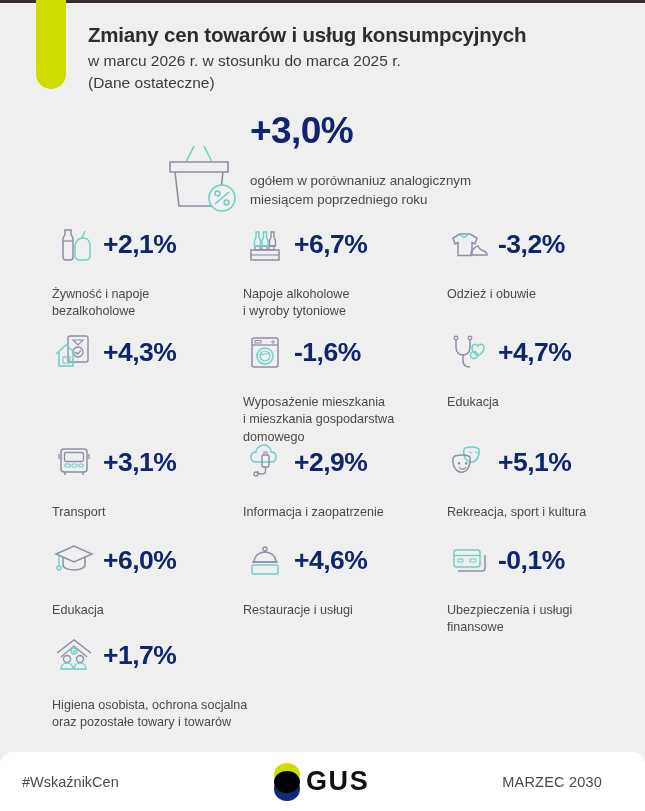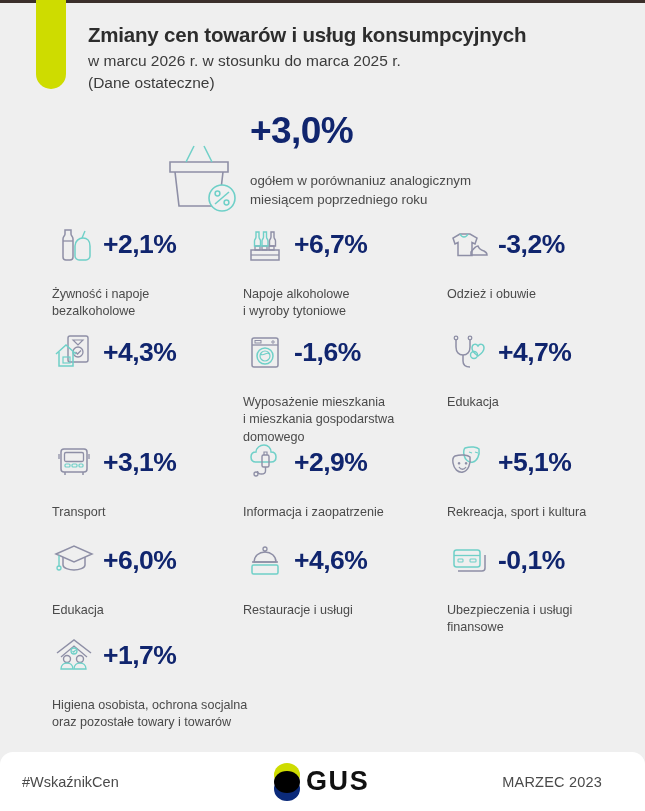--- a/index.html
+++ b/index.html
@@ -510,16 +510,16 @@
   <div class="footer">
     <div class="footer-hash">#WskaźnikCen</div>
     <div class="logo">
       <div class="logo-mark">
         <div class="logo-lime"></div>
         <div class="logo-navy"></div>
         <div class="logo-black"></div>
       </div>
       <div class="logo-text">GUS</div>
     </div>
-    <div class="footer-date">MARZEC 2023</div>
+    <div class="footer-date">MARZEC 2030</div>
   </div>
 
 </div>
 
 </body></html>

